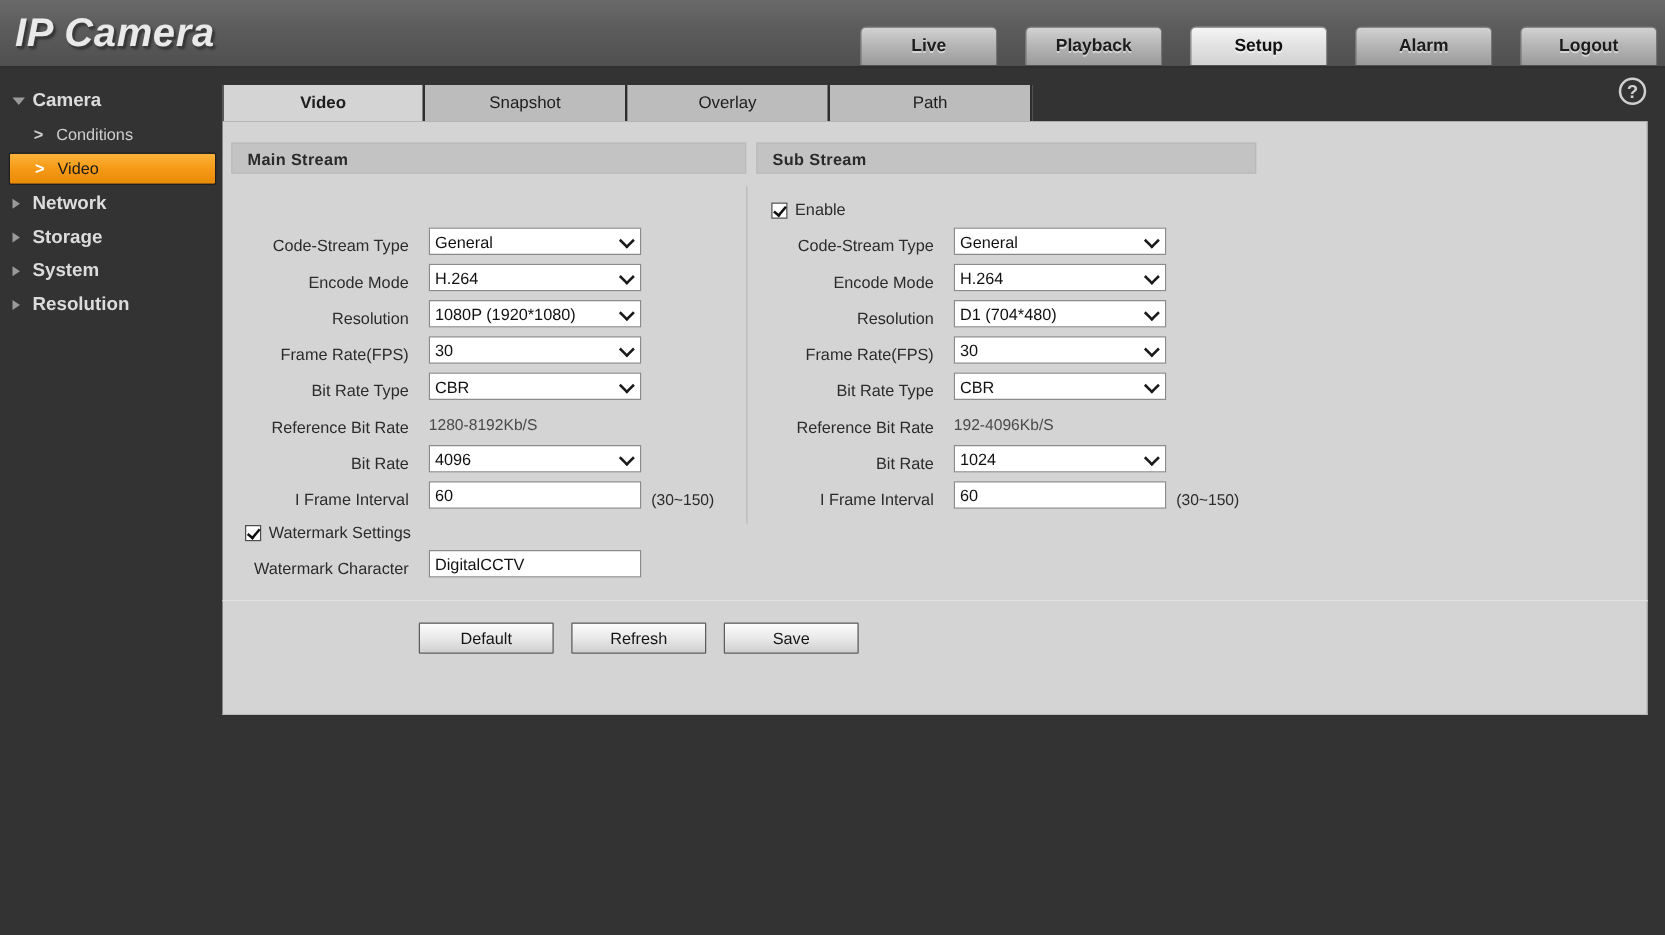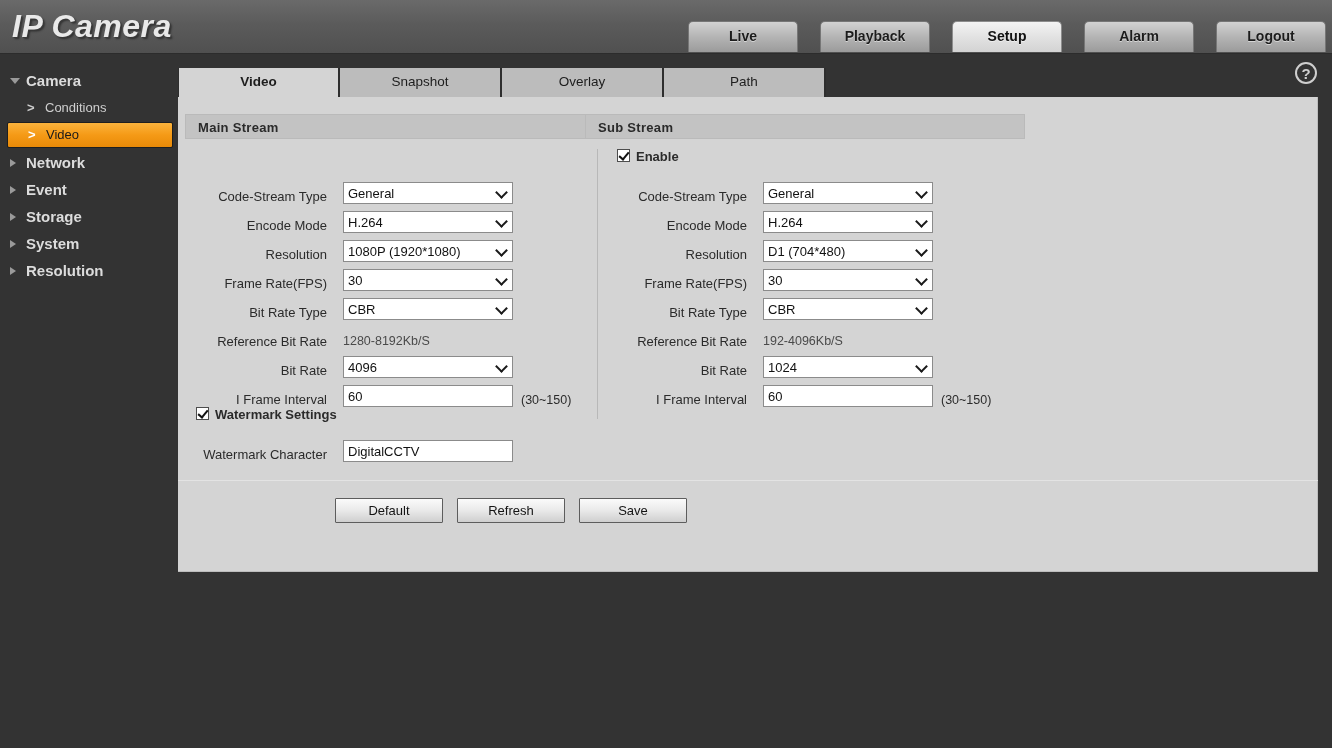--- a/index.html
+++ b/index.html
@@ -150,21 +150,21 @@
     position: absolute;
     height: 25px; line-height: 25px;
     background: #c3c3c3;
     border: 1px solid #bababa;
     padding-left: 12px;
     font-size: 13px; font-weight: bold;
     color: #2a2a2a;
     letter-spacing: .3px;
   }
   #secMain { left: 7px;   top: 17px; width: 412px; }
-  #secSub  { left: 407px; top: 17px; width: 440px; }
+  #secSub  { left: 427px; top: 17px; width: 400px; }
 
   .col-divider {
     position: absolute;
     left: 419px; top: 52px;
     width: 1px; height: 270px;
     background: #b8b8b8;
   }
 
   
   .form-col { position: absolute; top: 52px; }
@@ -228,23 +228,22 @@
     margin-left: 8px;
   }
   .readonly-val {
     font-size: 12.5px;
     color: #4a4a4a;
   }
 
   .chk-row {
     position: relative;
     height: 26px;
-    display: flex; align-items: flex-start;
+    display: flex; align-items: flex-end;
     padding-left: 12px;
-    font-weight: bold;
   }
   .chk-row.indent { padding-left: 11px; }
   .cbox {
     width: 13px; height: 13px;
     background: #fff;
     border: 1px solid #4d4d4d;
     position: relative;
     margin-right: 6px;
     cursor: pointer;
     flex: none;
@@ -298,21 +297,20 @@
       <div class="navtab">Alarm</div>
       <div class="navtab">Logout</div>
     </div>
 </div>
 
 <div class="sidebar" id="sidebar">
     <div class="nav-group-head open"><span class="caret"></span><span>Camera</span></div>
     <div class="nav-item"><span class="arrow">&gt;</span><span>Conditions</span></div>
     <div class="nav-item selected"><span class="arrow">&gt;</span><span>Video</span></div>
     <div class="nav-group-head"><span class="caret"></span><span>Network</span></div>
-    <div class="nav-group-head"><span class="caret"></span><span>Event</span></div>
     <div class="nav-group-head"><span class="caret"></span><span>Storage</span></div>
     <div class="nav-group-head"><span class="caret"></span><span>System</span></div>
     <div class="nav-group-head"><span class="caret"></span><span>Resolution</span></div>
   </div>
 
 <div class="tabstrip" id="tabstrip">
     <div class="ctab active">Video</div>
     <div class="ctab">Snapshot</div>
     <div class="ctab">Overlay</div>
     <div class="ctab">Path</div>

